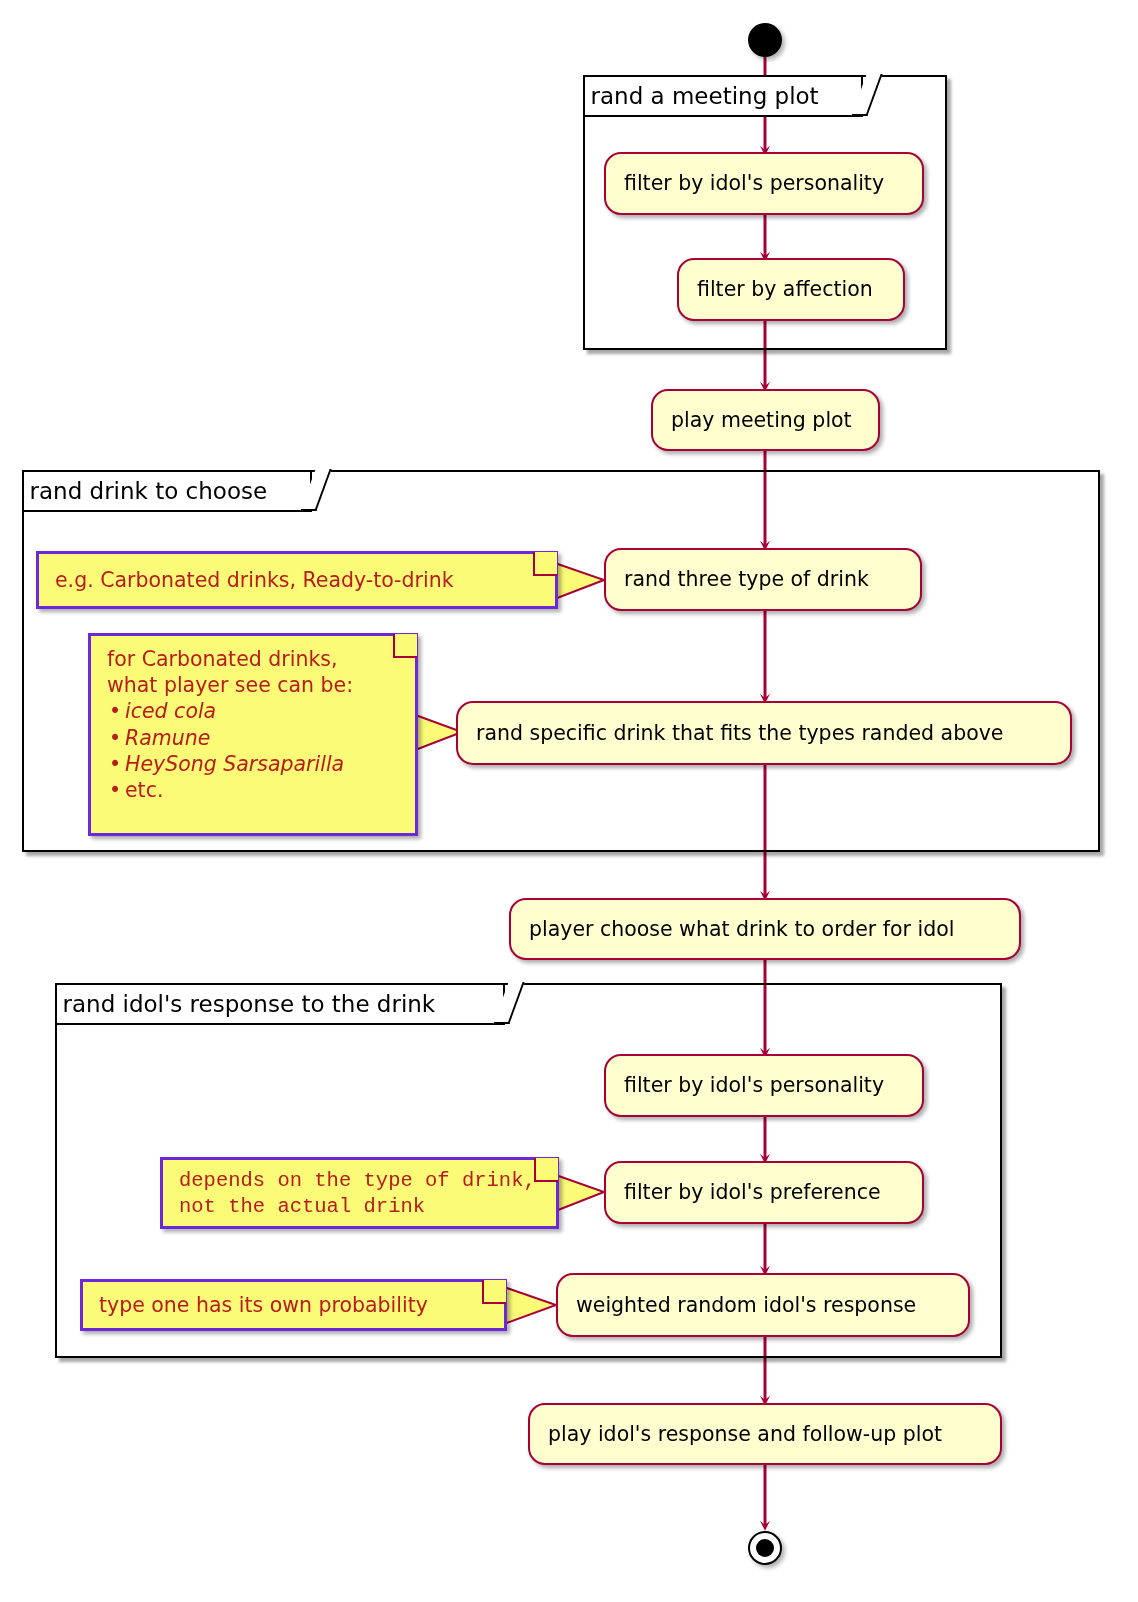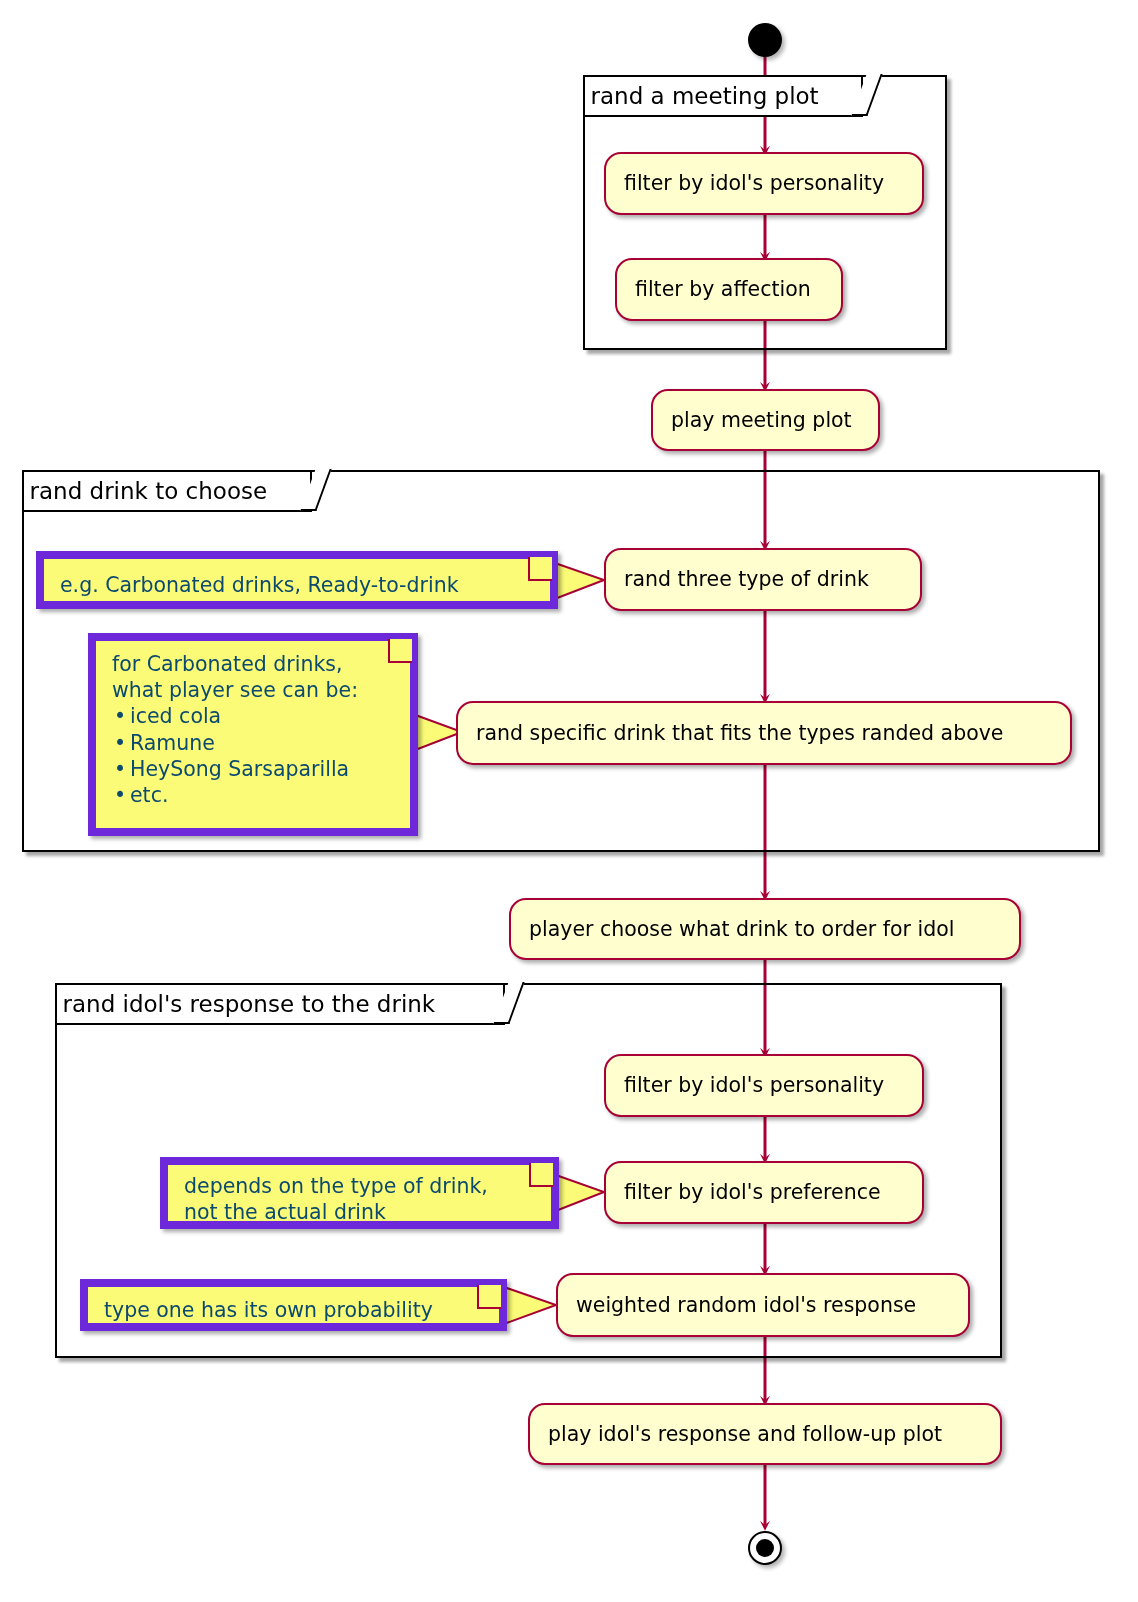--- a/index.html
+++ b/index.html
@@ -38,23 +38,23 @@
     justify-content: flex-start;
     color: #000000;
     font-size: 20.5px;
     line-height: 1.1;
     white-space: nowrap;
     padding: 0 18px;
   }
   
   .note {
     background: #FBFB77;
-    border: 8px solid #6d28d9;
+    border: 3px solid #6d28d9;
     box-shadow: 3px 3px 4px rgba(0,0,0,0.33);
-    color: #0c4a6e;
+    color: #b91c1c;
     font-size: 20.5px;
     line-height: 1.28;
     box-sizing: border-box;
   }
   .note .note-inner {
     padding: 8px 14px 8px 16px;
   }
   .note .fold {
     position: absolute;
     right: -2px;
@@ -65,20 +65,21 @@
     border-left: 2px solid #A80036;
     border-bottom: 2px solid #A80036;
     transform-origin: top right;
   }
   .note ul {
     margin: 0;
     padding: 0;
     list-style: none;
   }
   .note ul li {
+    font-style: italic;
     padding-left: 2px;
     white-space: nowrap;
   }
   .note ul li::before {
     content: "\2022";
     font-style: normal;
     display: inline-block;
     width: 16px;
   }
   .note .plainline { white-space: nowrap; }
@@ -215,21 +216,21 @@
     </div>
   </div>
 
   <div class="start-dot" style="left:748px; top:23px;"></div>
   <div class="end-dot" style="left:748px; top:1531px;"></div>
 
   <div class="node activity" style="left:604px; top:152px; width:320px; height:63px;">
     <span>filter by idol's personality</span>
   </div>
 
-  <div class="node activity" style="left:615px; top:258px; width:228px; height:63px;">
+  <div class="node activity" style="left:677px; top:258px; width:228px; height:63px;">
     <span>filter by affection</span>
   </div>
 
   <div class="node activity" style="left:651px; top:389px; width:229px; height:62px;">
     <span>play meeting plot</span>
   </div>
 
   <div class="node activity" style="left:604px; top:548px; width:318px; height:63px;">
     <span>rand three type of drink</span>
   </div>
@@ -274,21 +275,21 @@
         <li>iced cola</li>
         <li>Ramune</li>
         <li>HeySong Sarsaparilla</li>
         <li style="font-style:normal;">etc.</li>
       </ul>
     </div>
   </div>
 
   <div class="note" style="position:absolute; left:160px; top:1157px; width:399px; height:72px;">
     <span class="fold"></span>
-    <div class="note-inner" style="padding-top:8px;">
+    <div class="note-inner" style="padding-top:8px;font-family:Liberation Mono, monospace;">
       <div class="plainline">depends on the type of drink,</div>
       <div class="plainline">not the actual drink</div>
     </div>
   </div>
 
   <div class="note" style="position:absolute; left:80px; top:1279px; width:427px; height:52px;">
     <span class="fold"></span>
     <div class="note-inner" style="padding-top:10px;">
       <div class="plainline">type one has its own probability</div>
     </div>

